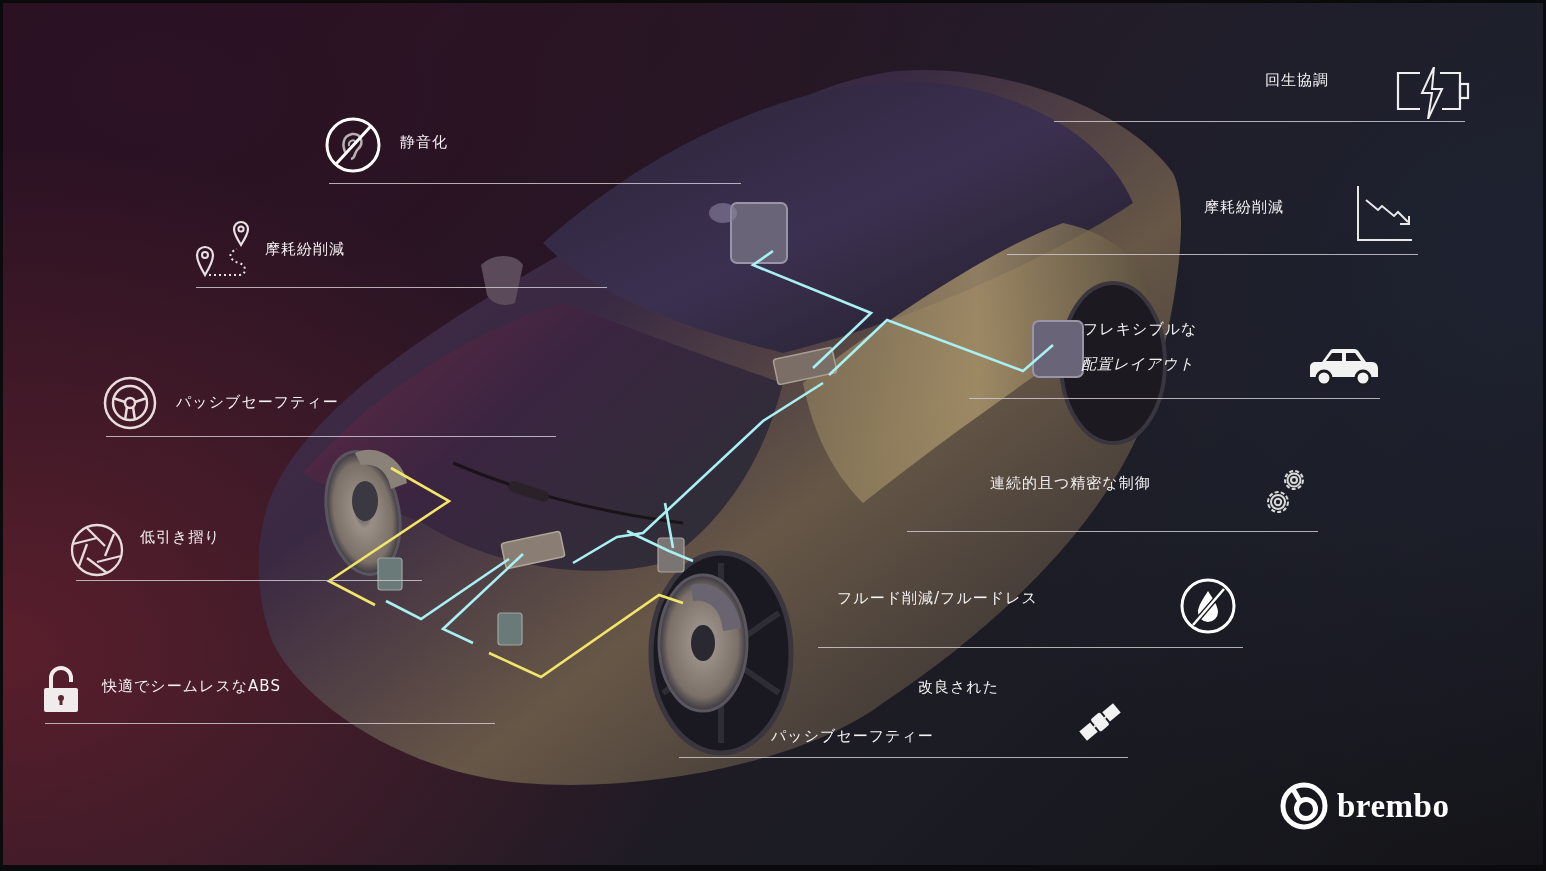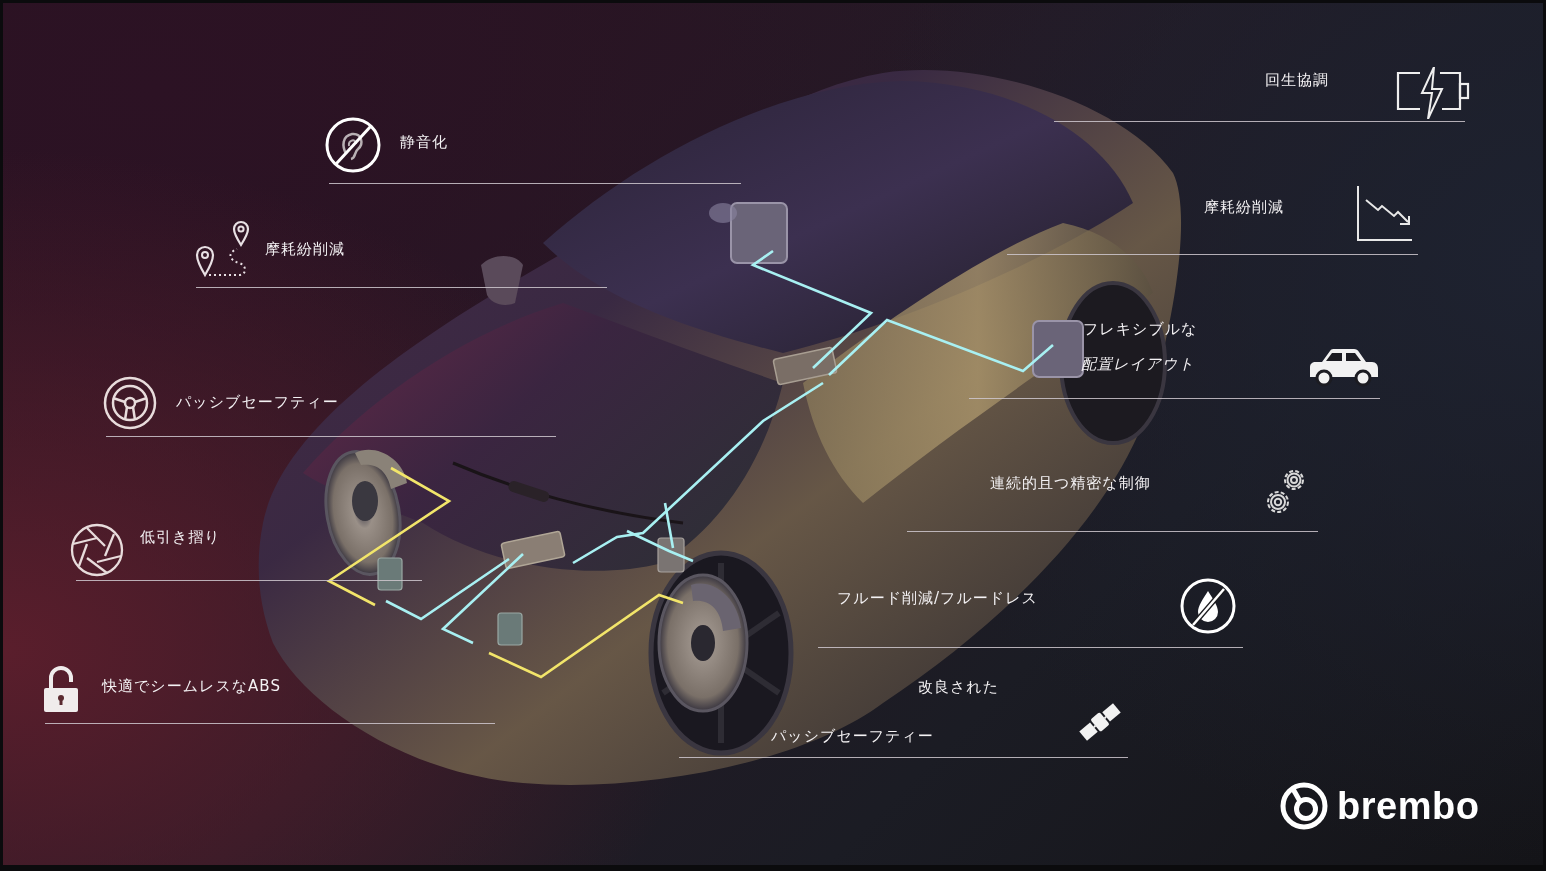--- a/index.html
+++ b/index.html
@@ -11,21 +11,21 @@
       radial-gradient(ellipse 700px 600px at 100% 30%, #1e2230 0%, rgba(30,34,48,0) 100%),
       linear-gradient(135deg, #2a1220 0%, #241a26 45%, #1b1c24 70%, #141418 100%);
   }
   svg.scene { position:absolute; left:0; top:0; }
   .feature { position:absolute; color:#ffffff; }
   .feature .label { position:absolute; white-space:nowrap; font-size:15px; line-height:34px; color:#f4f2f4; letter-spacing:1px; }
   .feature .rule { position:absolute; height:1px; background:#cfc8cf; opacity:0.85; }
   .icon { position:absolute; }
   .icon svg { display:block; }
   .logo { position:absolute; left:1276px; top:778px; display:flex; align-items:center; gap:8px; }
-  .logo-text { font-family:Liberation Sans, sans-serif; font-weight:bold; font-size:38px; color:#ffffff; letter-spacing:0.5px; }
+  .logo-text { font-family:Liberation Serif, serif; font-weight:bold; font-size:33px; color:#ffffff; letter-spacing:0.5px; }
 </style>
 </head>
 <body>
 
 <div id="stage">
 
   <svg class="scene" width="1540" height="862" viewBox="0 0 1540 862">
     <defs>
       <linearGradient id="bodyGrad" x1="0" y1="0" x2="1" y2="1">
         <stop offset="0" stop-color="#4a2a48"></stop>

